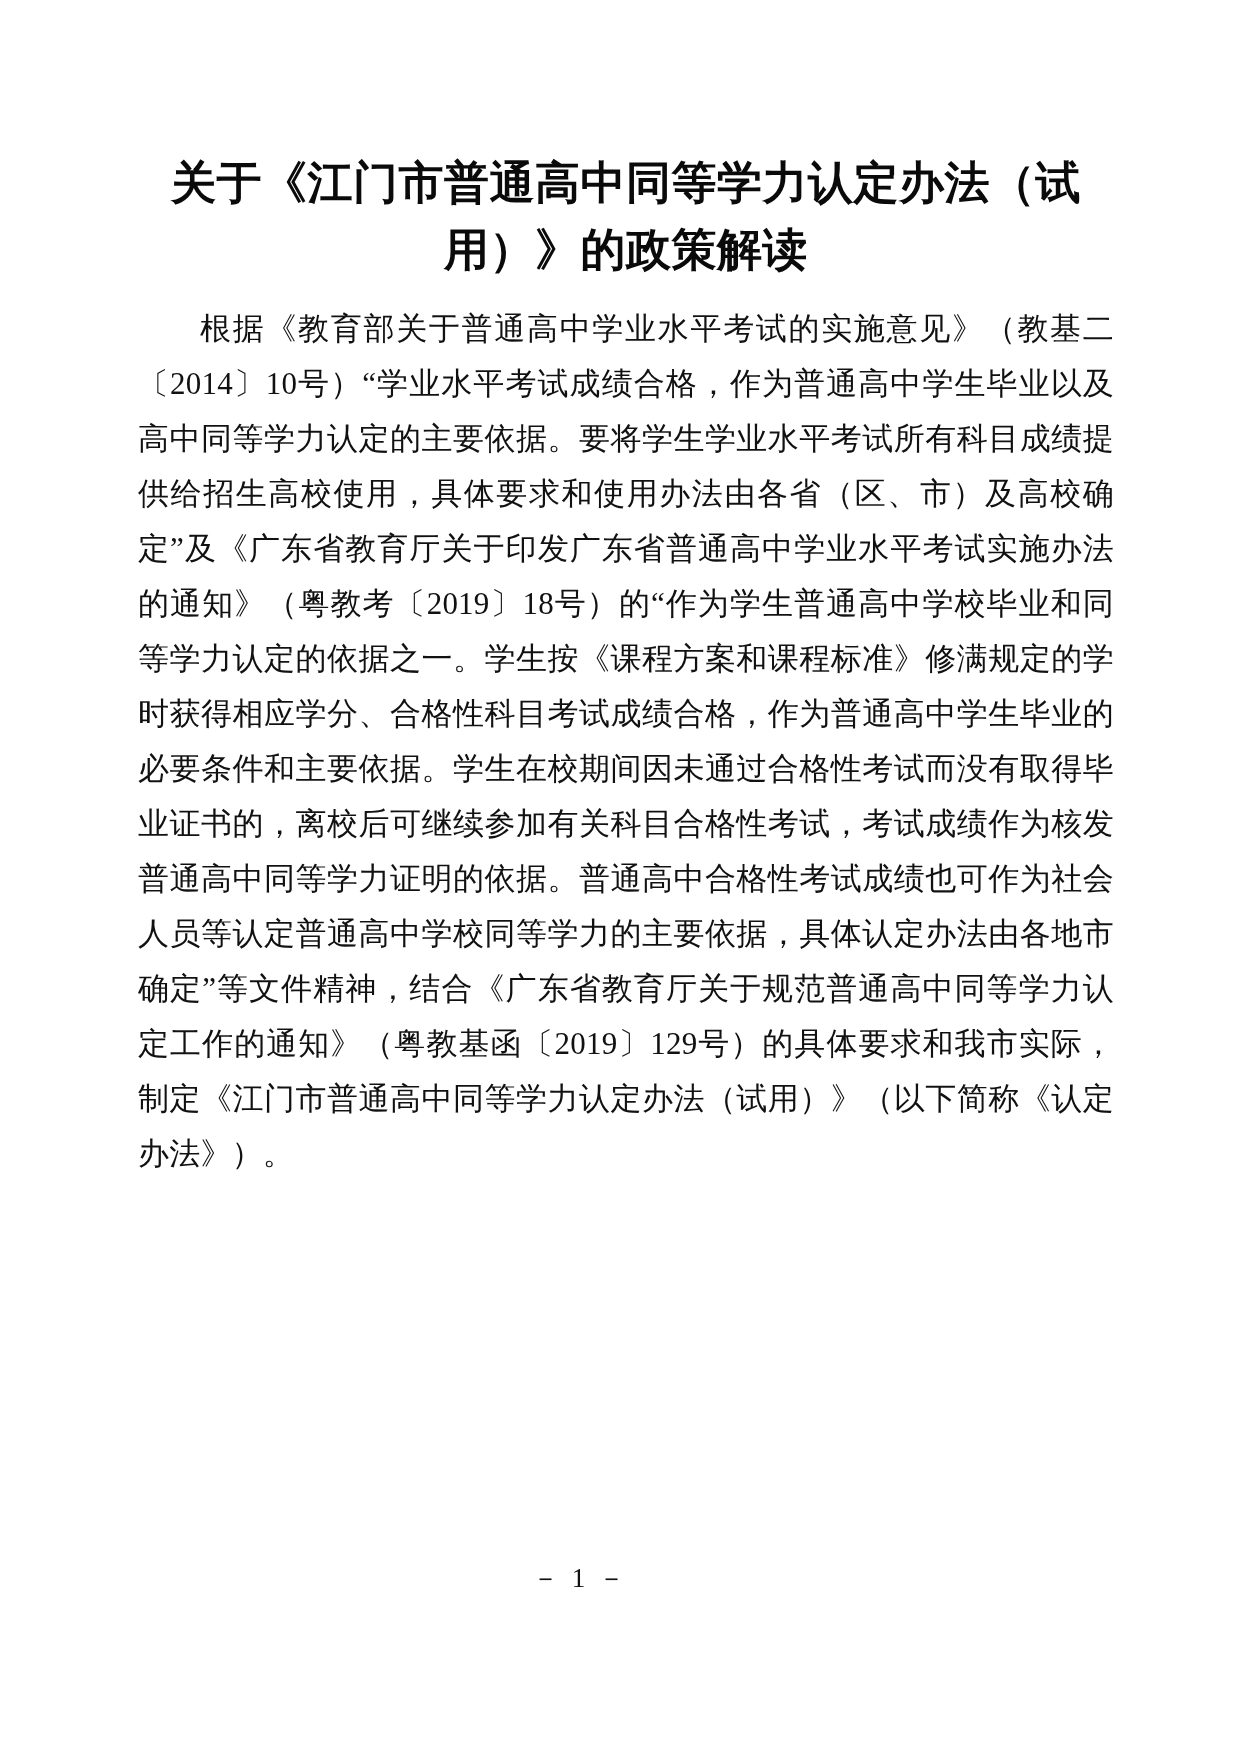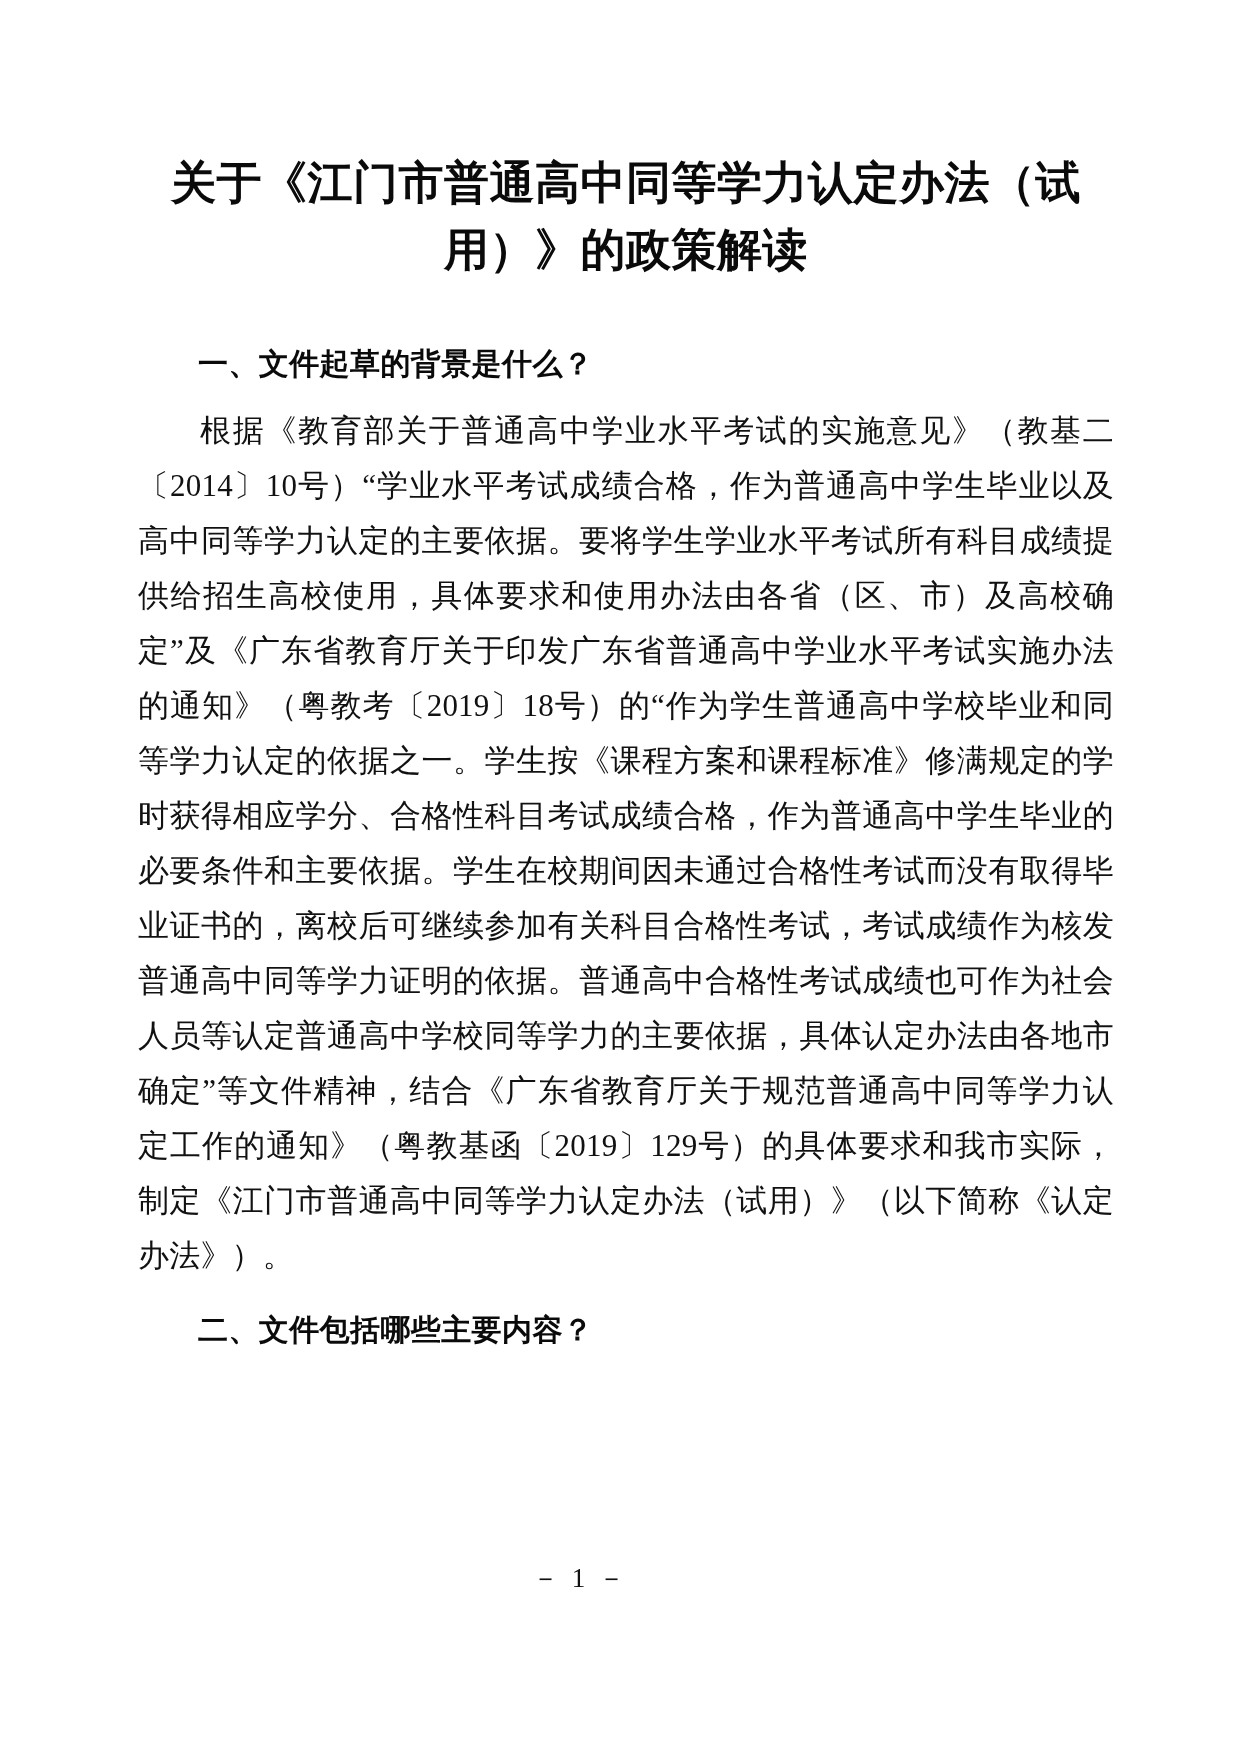--- a/index.html
+++ b/index.html
@@ -77,23 +77,21 @@
 </style>
 </head>
 <body>
 
 <div class="page">
 
   <div class="content">
 
     <h1 class="doc-title">关于《江门市普通高中同等学力认定办法（试用）》的政策解读</h1>
 
-    <h2 class="section-heading heading-1">一、文件起草的背景是什么？</h2>
 
     <p class="body-par">根据《教育部关于普通高中学业水平考试的实施意见》（教基二〔2014〕10号）“学业水平考试成绩合格，作为普通高中学生毕业以及高中同等学力认定的主要依据。要将学生学业水平考试所有科目成绩提供给招生高校使用，具体要求和使用办法由各省（区、市）及高校确定”及《广东省教育厅关于印发广东省普通高中学业水平考试实施办法的通知》（粤教考〔2019〕18号）的“作为学生普通高中学校毕业和同等学力认定的依据之一。学生按《课程方案和课程标准》修满规定的学时获得相应学分、合格性科目考试成绩合格，作为普通高中学生毕业的必要条件和主要依据。学生在校期间因未通过合格性考试而没有取得毕业证书的，离校后可继续参加有关科目合格性考试，考试成绩作为核发普通高中同等学力证明的依据。普通高中合格性考试成绩也可作为社会人员等认定普通高中学校同等学力的主要依据，具体认定办法由各地市确定”等文件精神，结合《广东省教育厅关于规范普通高中同等学力认定工作的通知》（粤教基函〔2019〕129号）的具体要求和我市实际，制定《江门市普通高中同等学力认定办法（试用）》（以下简称《认定办法》）。</p>
 
-    <h2 class="section-heading heading-2">二、文件包括哪些主要内容？</h2>
 
   </div>
 
   <div class="page-number">－ 1 －</div>
 
 </div>
 
 </body></html>

